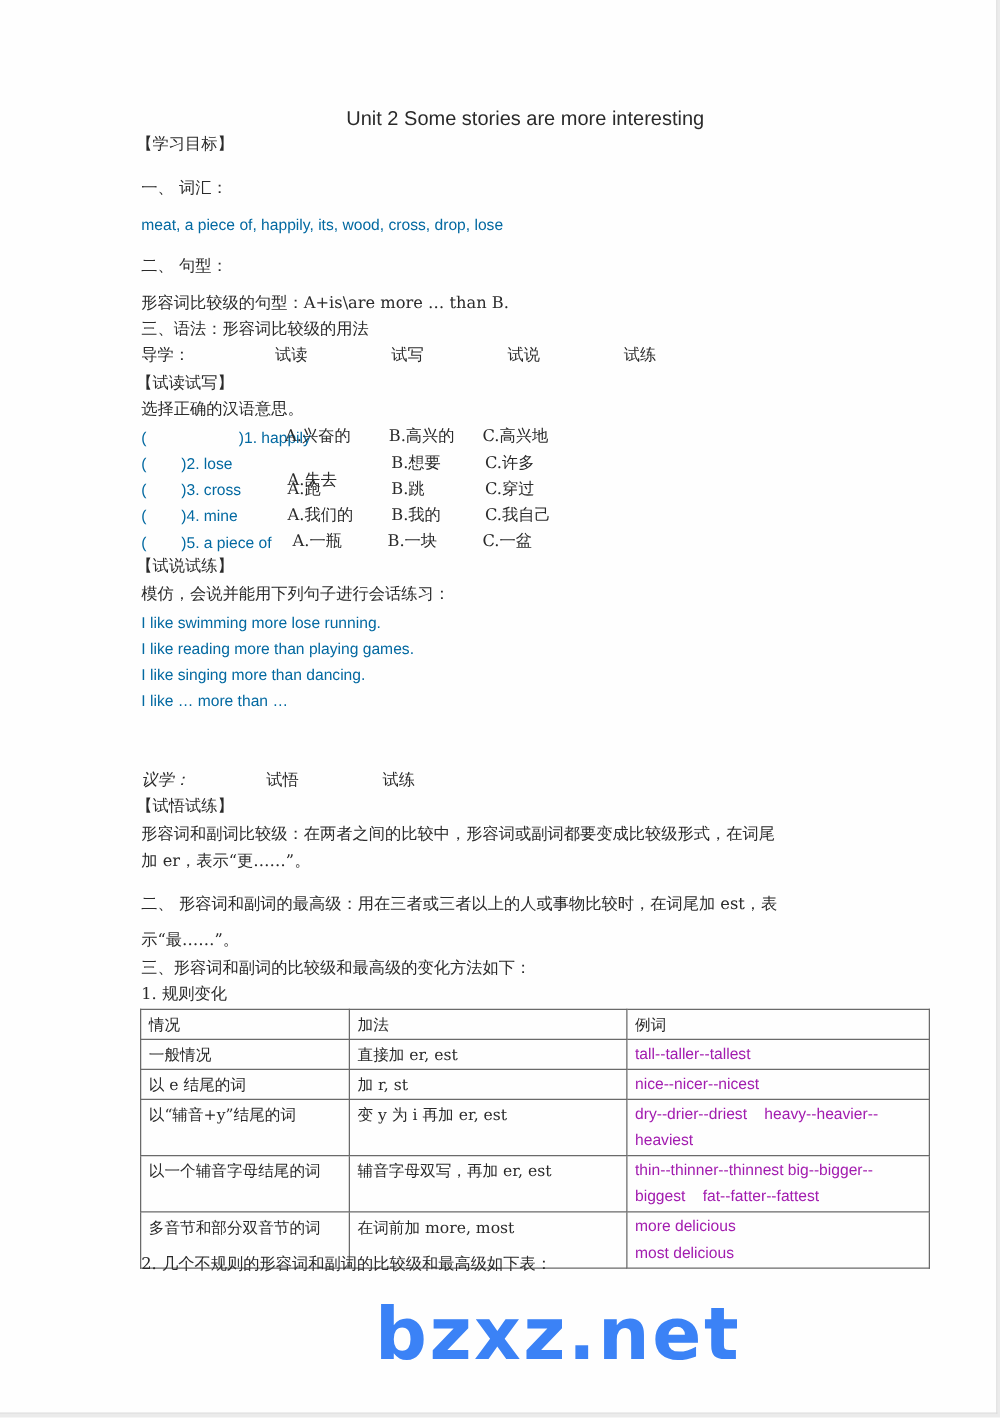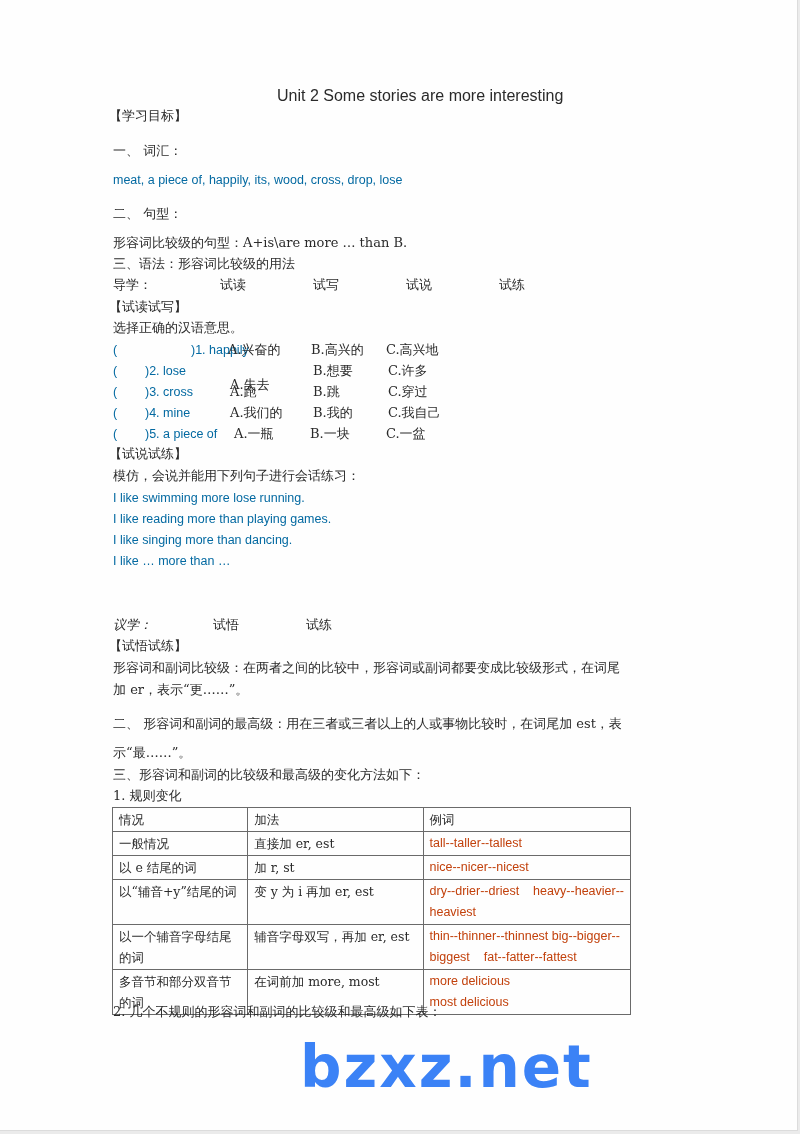--- a/index.html
+++ b/index.html
@@ -11,29 +11,29 @@
   }
   .page {
     position:absolute; left:0; top:0; width:797px; height:1130px;
     background:#fefefe;
     border-right:1px solid #dcdcdc; border-bottom:1px solid #dcdcdc;
   }
   .ln { position:absolute; white-space:nowrap; font-size:13px; line-height:16px; }
   .en { font-family:"Liberation Sans", "DejaVu Sans", sans-serif; font-size:12.5px; color:#0369a1; }
   .title { font-family:"Liberation Sans", sans-serif; font-size:16px; }
   table.rules {
-    position:absolute; left:112px; top:807px; width:519px;
+    position:absolute; left:112px; top:807px; width:632px;
     border-collapse:collapse; font-size:12.5px;
   }
   table.rules td {
     border:1px solid #6a6a6a; padding:1px 6px 1px 6px; vertical-align:top; line-height:21px;
   }
   table.rules td.c1 { width:154px; }
   table.rules td.c2 { width:209px; }
-  .en-cell { font-family:"Liberation Sans", sans-serif; font-size:12.5px; color:#c2410c; }
+  .en-cell { font-family:"Liberation Sans", sans-serif; font-size:12.5px; color:#a21caf; }
   .watermark {
     position:absolute; left:300px; top:1032px; font-family:"DejaVu Sans", sans-serif;
     font-weight:bold; font-size:58px; color:#3b82f6; letter-spacing:2px; line-height:70px;
   }
 </style>
 </head>
 <body>
 
 <div class="page">
 

